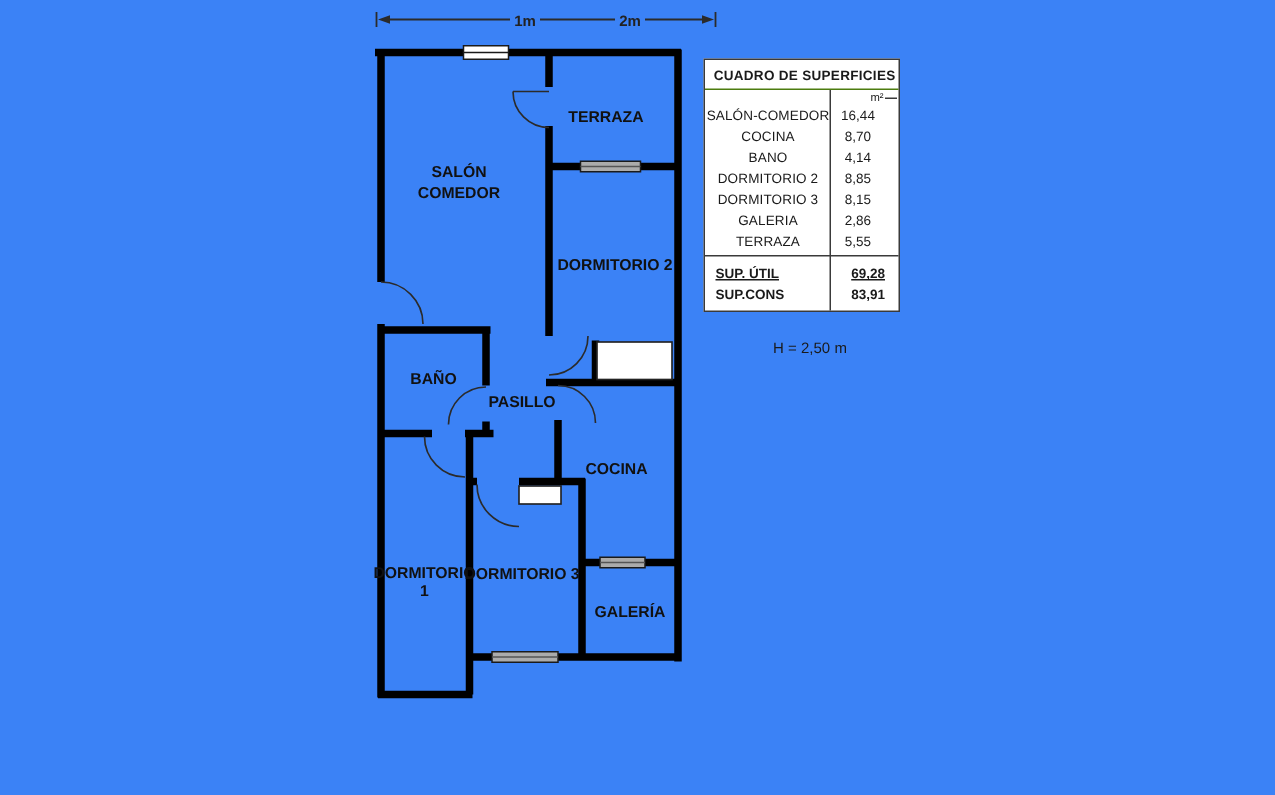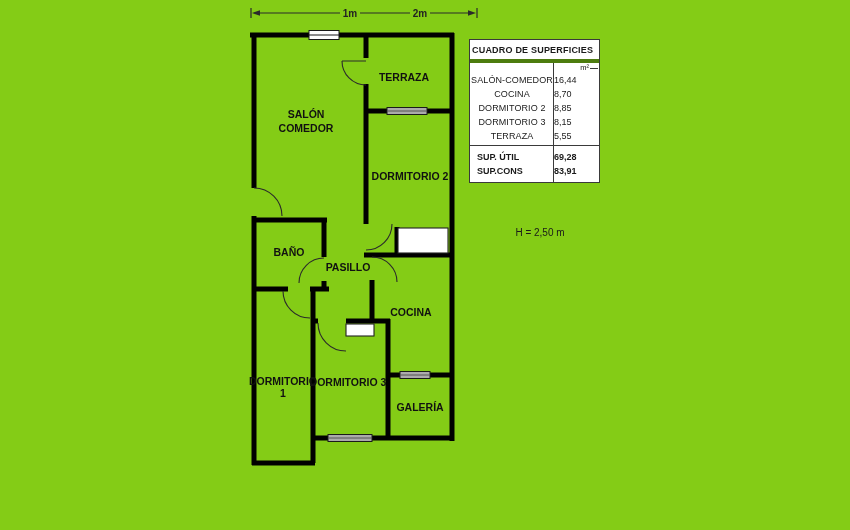--- a/index.html
+++ b/index.html
@@ -1,45 +1,45 @@
 <!DOCTYPE html>
 <html><head>
 <meta charset="utf-8">
 <style>
   html,body { margin:0; padding:0; background:#ffffff; }
   #stage {
-    position:relative; width:850px; height:530px; background:#84cc16;
+    position:relative; width:850px; height:530px; background:#3b82f6;
     font-family:"Liberation Sans", sans-serif; color:#1a1a1a; overflow:hidden;
   }
   #plan-svg { position:absolute; left:0; top:0; }
 
   
   .table-box {
     position:absolute; left:469px; top:39px; width:131px;
     border:1.5px solid #3a3a3a; background:#fff; box-sizing:border-box;
     font-size:9px; color:#1a1a1a;
   }
   .t-title {
-    text-align:left; font-weight:700; font-size:9px; letter-spacing:.2px;
-    padding:5px 2px 4px 2px; border-bottom:4px solid #4d7c0f;
+    text-align:right; font-weight:700; font-size:9px; letter-spacing:.2px;
+    padding:5px 2px 4px 2px; border-bottom:1px solid #4d7c0f;
   }
   .t-body { position:relative; padding-bottom:4px; }
   .t-divider { position:absolute; left:83px; top:0; bottom:0; width:1px; background:#3a3a3a; }
   .t-unit-row { position:relative; height:10px; line-height:10px; text-align:right;
                 padding-right:10px; font-size:7.5px; }
   .t-unit-dash { position:absolute; right:1px; top:5px; width:8px; border-top:1px solid #3a3a3a; }
   .t-row { display:flex; height:14px; line-height:14px; }
   .t-name { width:84px; text-align:center; font-weight:500; letter-spacing:.1px; }
-  .t-val  { flex:1; text-align:left; padding-right:9px; }
+  .t-val  { flex:1; text-align:center; padding-right:9px; }
   .t-sep  { border-top:1px solid #3a3a3a; margin-top:2px; }
   .t-total { display:flex; height:14px; line-height:14px; font-weight:700; }
   .t-total:first-of-type { margin-top:4px; }
   .t-total .t-name-l { width:84px; text-align:left; padding-left:7px; box-sizing:border-box; }
-  .t-total .t-val { flex:1; padding-right:9px; }
-  .mt4 { margin-top:4px; }
+  .t-total .t-val { flex:1; text-align:right; padding-right:9px; }
+  .mt4 { margin-top:4px;text-decoration:underline; }
 
   .h-note {
     position:absolute; left:478px; top:227px; width:124px; text-align:center;
     font-size:10px; font-weight:400; color:#1a1a1a;
   }
 
   
   .room-label { font-family:"Liberation Sans", sans-serif; font-size:10.5px;
                 font-weight:600; fill:#111; text-anchor:middle; }
   .scale-label { font-family:"Liberation Sans", sans-serif; font-size:10px;
@@ -149,26 +149,34 @@
 
       <div class="t-row">
         <span class="t-name">SALÓN-COMEDOR</span>
         <span class="t-val">16,44</span>
       </div>
       <div class="t-row">
         <span class="t-name">COCINA</span>
         <span class="t-val">8,70</span>
       </div>
       <div class="t-row">
+        <span class="t-name">BANO</span>
+        <span class="t-val">4,14</span>
+      </div>
+      <div class="t-row">
         <span class="t-name">DORMITORIO 2</span>
         <span class="t-val">8,85</span>
       </div>
       <div class="t-row">
         <span class="t-name">DORMITORIO 3</span>
         <span class="t-val">8,15</span>
+      </div>
+      <div class="t-row">
+        <span class="t-name">GALERIA</span>
+        <span class="t-val">2,86</span>
       </div>
       <div class="t-row">
         <span class="t-name">TERRAZA</span>
         <span class="t-val">5,55</span>
       </div>
 
       <div class="t-sep"></div>
 
       <div class="t-total mt4">
         <span class="t-name-l">SUP. ÚTIL</span>

